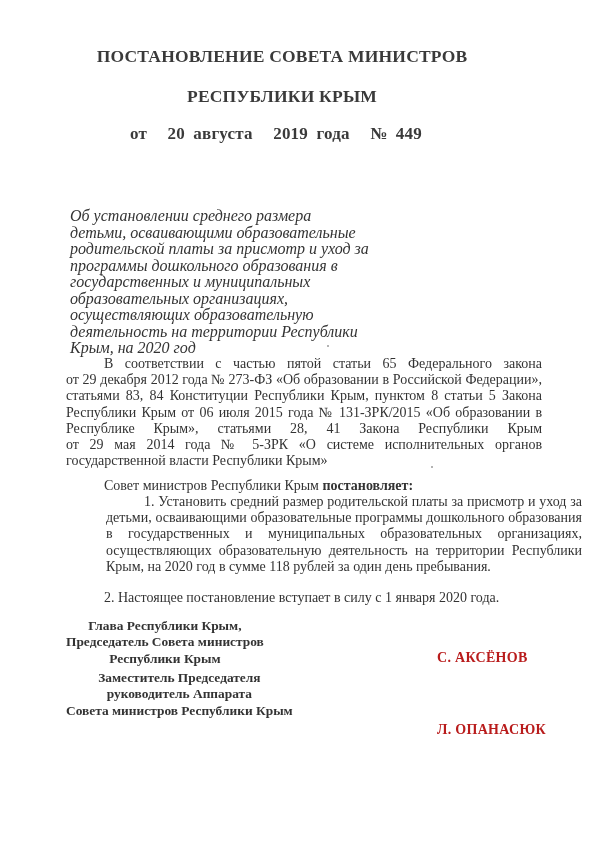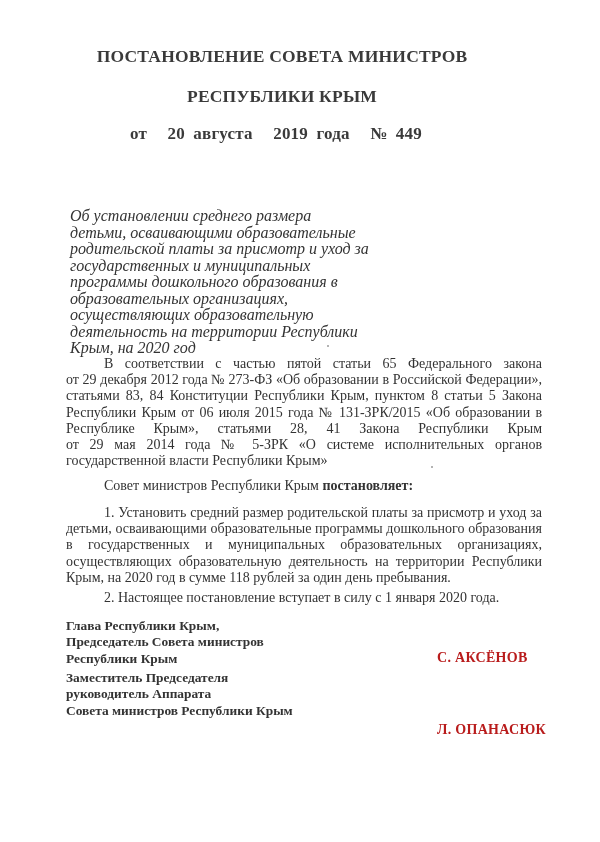--- a/index.html
+++ b/index.html
@@ -27,26 +27,26 @@
   .para {
     position: absolute; left: 66px; width: 476px;
     font-size: 14px; line-height: 16.2px; color: #333;
     text-align: justify;
   }
   .para .line { display: block; text-align: justify; text-align-last: justify; white-space: nowrap; height: 16.2px; }
   .para .line.last { text-align-last: left; }
 
   #p1 { top: 356px; }
   #p2 { top: 478px; }
-  #p3 { top: 505px; }
+  #p3 { top: 494px; margin-left: 40px; }
   #p4 { top: 590px; }
 
   .sig-title {
     position: absolute; left: 66px; font-weight: bold; font-size: 13.4px;
-    line-height: 16.4px; color: #333;
+    line-height: 16.4px; color: #333; text-align: center;
   }
   .sig-name {
     position: absolute; left: 437px; font-weight: bold; font-size: 14px; color: #b91c1c;
     letter-spacing: 0.3px;
   }
   #sig1-title { top: 618px; }
   #sig1-name { top: 650px; }
   #sig2-title { top: 670px; }
   #sig2-name { top: 722px; }
   .speck { position: absolute; width: 2px; height: 2px; background: #9a9a9a; border-radius: 1px; }
@@ -62,22 +62,22 @@
     <span>от</span>
     <span>20 августа</span>
     <span>2019 года</span>
     <span>№ 449</span>
   </div>
 
   <div class="subject">
     <div>Об установлении среднего размера</div>
     <div>детьми, осваивающими образовательные</div>
     <div>родительской платы за присмотр и уход за</div>
+    <div>программы дошкольного образования в</div>
     <div>государственных и муниципальных</div>
-    <div>программы дошкольного образования в</div>
     <div>образовательных организациях,</div>
     <div>осуществляющих образовательную</div>
     <div>деятельность на территории Республики</div>
     <div>Крым, на 2020 год</div>
   </div>
 
   <div class="para" id="p1">
     <span class="line" style="padding-left:38px;box-sizing:border-box;">В соответствии с частью пятой статьи 65 Федерального закона</span>
     <span class="line">от 29 декабря 2012 года № 273-ФЗ «Об образовании в Российской Федерации»,</span>
     <span class="line">статьями 83, 84 Конституции Республики Крым, пунктом 8 статьи 5 Закона</span>

